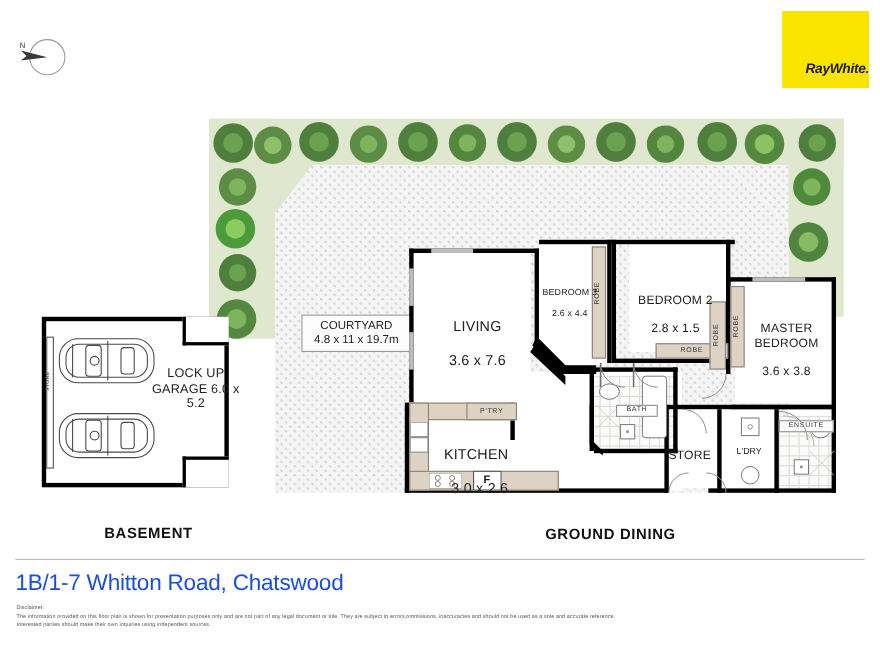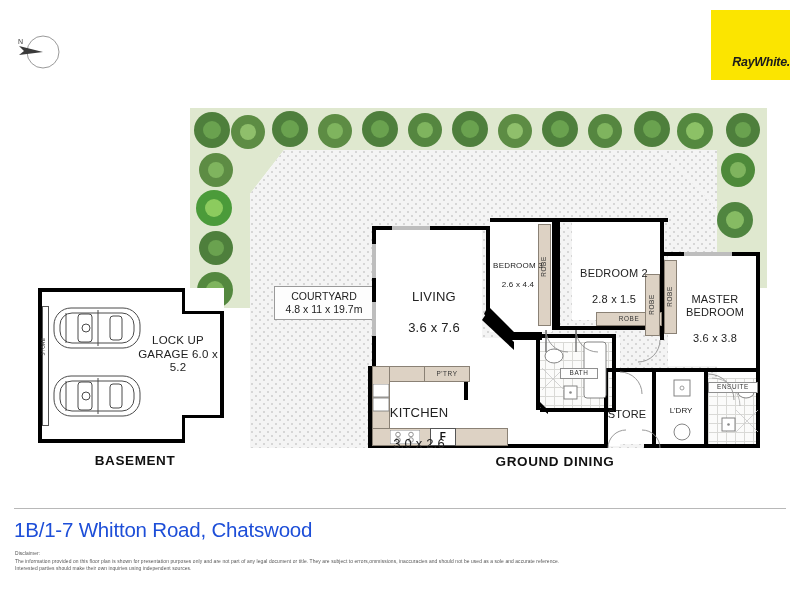--- a/index.html
+++ b/index.html
@@ -55,21 +55,21 @@
     top: 0;
     width: 800px;
     height: 510px;
   }
 
   
   #basement {
     position: absolute;
     left: 38px;
     top: 288px;
-    width: 186px;
+    width: 170px;
     height: 155px;
   }
   #basement .bm-outline {
     position: absolute;
     inset: 0;
     border: 4px solid #000;
     box-sizing: border-box;
     background: #ffffff;
   }
   #basement .bm-notch-tr {
@@ -221,20 +221,21 @@
   .vlabel { transform: rotate(-90deg); }
 
   
   .floor-title {
     position: absolute;
     font-size: 13.5px;
     font-weight: bold;
     letter-spacing: 0.6px;
     color: #111;
     text-align: center;
+    margin-top: 24px;
   }
   #title-basement { left: 50px; top: 453px; width: 170px; }
   #title-ground   { left: 425px; top: 454px; width: 260px; }
 
   
   #divider {
     position: absolute;
     left: 14px;
     top: 508px;
     width: 772px;
@@ -515,21 +516,21 @@
         <line x1="178" y1="112" x2="178" y2="134"></line>
       </g>
     </svg>
 
     <div class="rm-label rm-big" style="left:26px; top:56px; width:80px;">
       <span>LIVING</span><br>
       <span>3.6 x 7.6</span>
     </div>
 
 
-    <div class="rm-label rm-big" style="left:8px; top:172px;width:86px;">
+    <div class="rm-label rm-big" style="left:8px; top:172px;width:86px;text-align:right;">
       <span>KITCHEN</span><br>
       <span>3.0 x 2.6</span>
     </div>
 
     <div class="rm-label rm-small" style="left:122px;top:34px;width:56px;">
       <span>BEDROOM 3</span><br>
       <span>2.6 x 4.4</span>
     </div>
 
     <div class="rm-label rm-mid" style="left:198px;top:36px;width:96px;">

